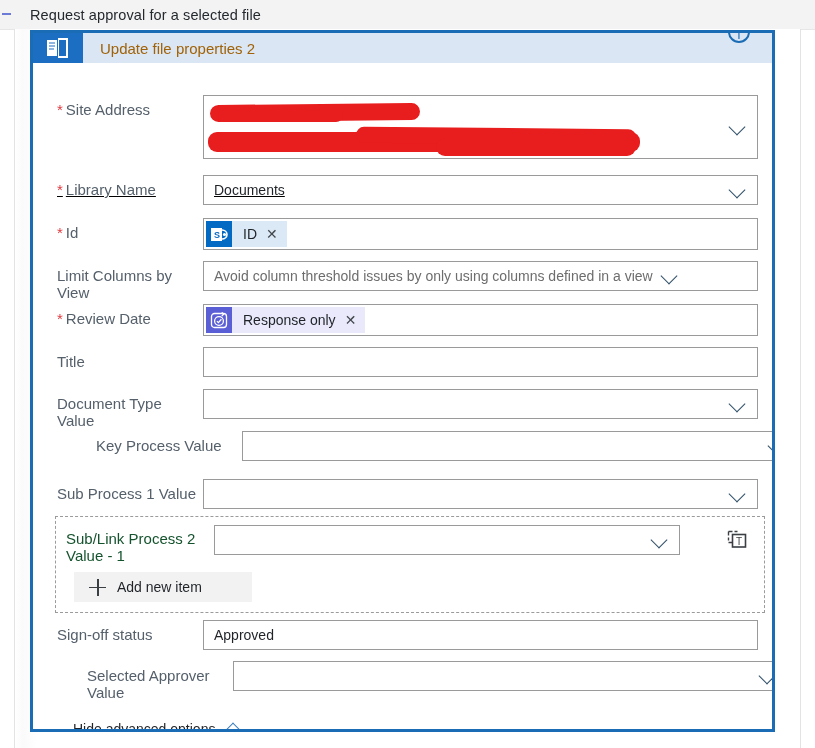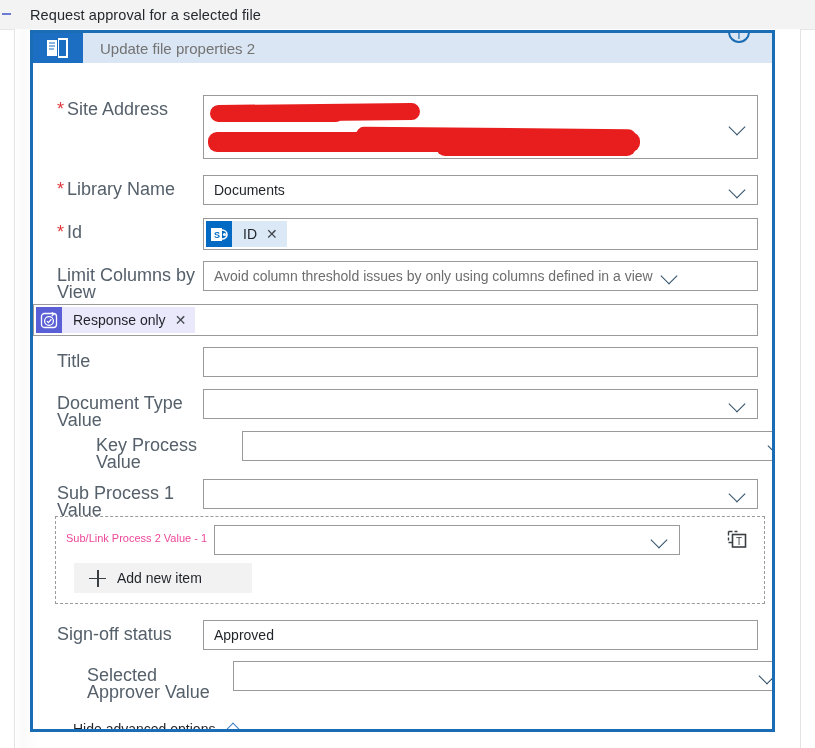--- a/index.html
+++ b/index.html
@@ -85,21 +85,21 @@
     align-items: center;
     justify-content: center;
     flex: 0 0 auto;
   }
   .sp-doc-glyph {
     width: 26px; height: 22px;
     position: relative;
   }
   .card-header-title {
     font-size: 15px;
-    color: #737373;
+    color: #a16207;
     margin-left: 17px;
     white-space: nowrap;
   }
   .card-header-info {
     position: absolute;
     right: 22px; top: -12px;
     width: 22px; height: 22px;
     border: 2px solid #1a6cb5;
     border-radius: 50%;
     box-sizing: border-box;
@@ -125,21 +125,21 @@
     left: 0;
     width: 739px;
     display: flex;
     align-items: flex-start;
   }
   .label {
     width: 170px;
     flex: 0 0 170px;
     padding-left: 24px;
     box-sizing: border-box;
-    font-size: 18px;
+    font-size: 15px;
     color: #55606b;
     line-height: 17px;
     padding-top: 6px;
   }
   .label .req {
     color: #e03a3e;
     margin-right: 3px;
   }
   .field {
     flex: 1 1 auto;
@@ -238,21 +238,21 @@
     position: absolute;
     left: 22px;
     width: 710px;
     border: 1px dashed #9b9b9b;
     box-sizing: border-box;
     padding: 8px 10px 10px 10px;
   }
   .dg-row { display: flex; align-items: flex-start; }
   .dg-label {
     width: 148px; flex: 0 0 148px;
-    font-size: 11px; color: #ec4899;
+    font-size: 15px; color: #14532d;
     line-height: 17px; padding-top: 5px;
   }
   .dg-field { flex: 1 1 auto; max-width: 466px; }
   .dg-tool {
     width: 34px; flex: 0 0 34px;
     display: flex; align-items: center; justify-content: center;
     margin-left: auto; padding-top: 3px;
   }
   .t-icon { width: 22px; height: 22px; position: relative; }
   .add-btn {
@@ -326,21 +326,21 @@
             <div class="redact r2"></div>
             <div class="redact r3"></div>
             <div class="redact r4"></div>
             <div class="redact r5"></div>
           </div>
           <div class="chev right-end" style="margin-top:20px;"></div>
         </div>
       </div>
     </div>
 
-    <div class="row" style="top:112px;">
+    <div class="row" style="top:112px;text-decoration:underline;">
       <div class="label">
         <span class="req">*</span><span>Library Name</span>
       </div>
       <div class="field">
         <div class="input-box">
           <span class="val">Documents</span>
           <div class="chev right-end"></div>
         </div>
       </div>
     </div>
@@ -375,20 +375,23 @@
       </div>
       <div class="field">
         <div class="input-box">
           <span class="ph">Avoid column threshold issues by only using columns defined in a view</span>
           <div class="chev" style="margin-left:4px;"></div>
         </div>
       </div>
     </div>
 
     <div class="row" style="top:241px;">
+      <div class="label">
+        <span class="req">*</span><span>Review Date</span>
+      </div>
       <div class="field">
         <div class="input-box" style="padding:0 8px 0 2px;">
           <span class="token">
             <span class="token-ico ap">
               <svg width="18" height="18" viewBox="0 0 18 18" xmlns="http://www.w3.org/2000/svg" aria-hidden="true">
                 <rect x="1.5" y="2.5" width="15" height="14" rx="3" stroke="#ffffff" stroke-width="1.3" fill="none"></rect>
                 <circle cx="9" cy="10" r="4.4" stroke="#ffffff" stroke-width="1.3" fill="none"></circle>
                 <path d="M6.9 10.1 L8.4 11.6 L11.4 8.2" stroke="#ffffff" stroke-width="1.3" fill="none"></path>
                 <path d="M11.8 1.4 L13.6 3.2 L11.8 5" stroke="#ffffff" stroke-width="1.3" fill="none"></path>
               </svg>

